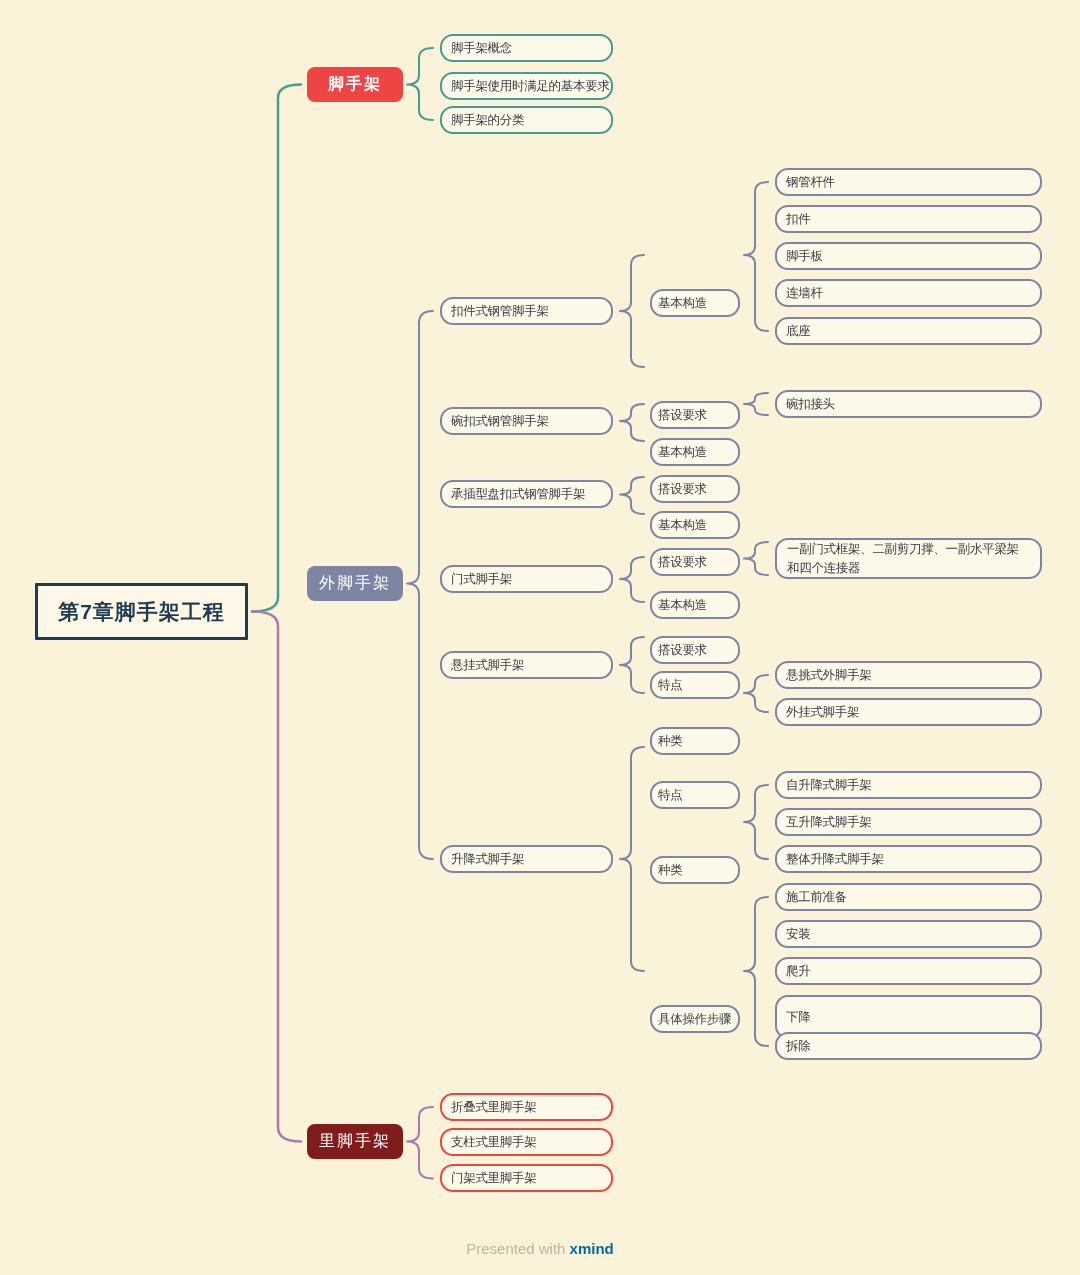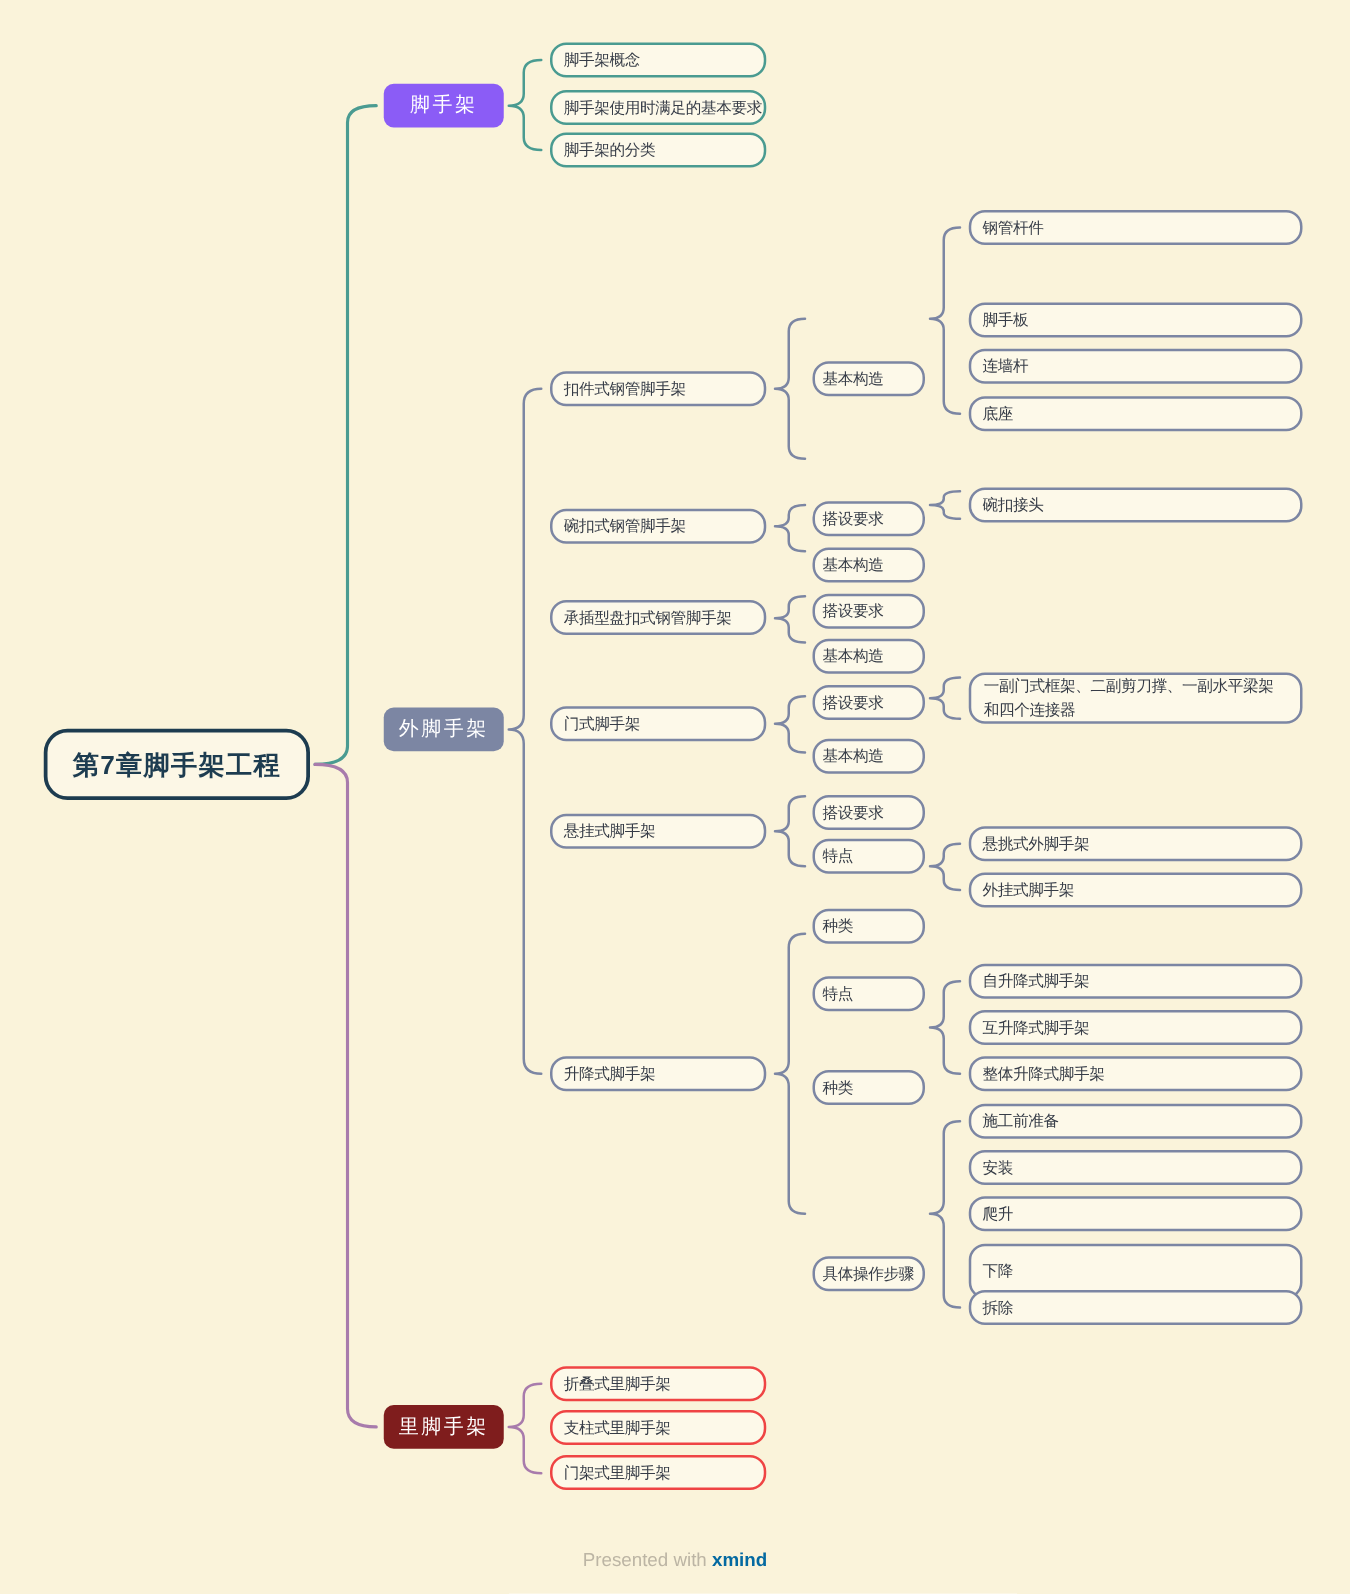--- a/index.html
+++ b/index.html
@@ -3,24 +3,24 @@
 <meta charset="utf-8">
 <style>
   html,body{margin:0;padding:0;}
   .canvas{position:relative;width:1080px;height:1275px;background:#FAF3DA;
     font-family:"Liberation Sans","DejaVu Sans",sans-serif;overflow:hidden;}
   svg.links{position:absolute;left:0;top:0;width:1080px;height:1275px;}
   path.brace{fill:none;stroke-width:2;stroke-linecap:round;stroke-linejoin:round;}
   path.brace.big{stroke-width:2.5;}
   .teal-line{stroke:#4A9B91;} .slate-line{stroke:#7C86A3;} .purple-line{stroke:#A87BAC;}
   .node{position:absolute;box-sizing:border-box;display:flex;align-items:center;}
-  .root{border:3px solid #1D3C50;border-radius:19px;background:#FCF7E6;color:#1D3C50;
+  .root{border:3px solid #1D3C50;border-radius:1px;background:#FCF7E6;color:#1D3C50;
     font-weight:bold;font-size:21px;justify-content:center;letter-spacing:1px;}
   .topic{border-radius:8px;color:#FFFFFF;font-size:16px;justify-content:center;letter-spacing:2px;}
-  .topic.teal{background:#8b5cf6;} .topic.slate{background:#7C86A3;text-align:right;} .topic.purple{background:#7f1d1d;}
+  .topic.teal{background:#ef4444;font-weight:bold;} .topic.slate{background:#7C86A3;text-align:right;} .topic.purple{background:#7f1d1d;}
   .box{background:#FDF9E9;border-radius:13px;font-size:12.5px;color:#363C47;
     padding:0 9px;white-space:nowrap;overflow:hidden;letter-spacing:-0.3px;}
   .box.teal{border:2px solid #4A9B91;} .box.slate{border:2px solid #7C86A3;} .box.purple{border:2px solid #ef4444;}
   .box.sm{padding:0 6px;margin-top:48px;}
   .box.multi{white-space:normal;line-height:1.45;padding:2px 10px;}
   .footer{position:absolute;left:0;top:1240px;width:1080px;text-align:center;
     font-size:15px;color:#BCB5A4;}
   .footer b{color:#0369a1;font-weight:bold;}
 </style>
 </head>
@@ -77,20 +77,21 @@
   <div class="node box slate sm" style="left:650px;top:500px;width:90px;height:28px">搭设要求</div>
   <div class="node box slate sm" style="left:650px;top:543px;width:90px;height:28px">基本构造</div>
   <div class="node box slate sm" style="left:650px;top:588px;width:90px;height:28px">搭设要求</div>
   <div class="node box slate sm" style="left:650px;top:623px;width:90px;height:28px">特点</div>
   <div class="node box slate sm" style="left:650px;top:679px;width:90px;height:28px">种类</div>
   <div class="node box slate sm" style="left:650px;top:733px;width:90px;height:28px">特点</div>
   <div class="node box slate sm" style="left:650px;top:808px;width:90px;height:28px">种类</div>
   <div class="node box slate sm" style="left:650px;top:957px;width:90px;height:28px">具体操作步骤</div>
 
   <div class="node box slate" style="left:775px;top:168px;width:267px;height:28px">钢管杆件</div>
+  <div class="node box slate" style="left:775px;top:205px;width:267px;height:28px">扣件</div>
   <div class="node box slate" style="left:775px;top:242px;width:267px;height:28px">脚手板</div>
   <div class="node box slate" style="left:775px;top:279px;width:267px;height:28px">连墙杆</div>
   <div class="node box slate" style="left:775px;top:317px;width:267px;height:28px">底座</div>
   <div class="node box slate" style="left:775px;top:390px;width:267px;height:28px">碗扣接头</div>
   <div class="node box slate multi" style="left:775px;top:538px;width:267px;height:41px">一副门式框架、二副剪刀撑、一副水平梁架和四个连接器</div>
   <div class="node box slate" style="left:775px;top:661px;width:267px;height:28px">悬挑式外脚手架</div>
   <div class="node box slate" style="left:775px;top:698px;width:267px;height:28px">外挂式脚手架</div>
   <div class="node box slate" style="left:775px;top:771px;width:267px;height:28px">自升降式脚手架</div>
   <div class="node box slate" style="left:775px;top:808px;width:267px;height:28px">互升降式脚手架</div>
   <div class="node box slate" style="left:775px;top:845px;width:267px;height:28px">整体升降式脚手架</div>

